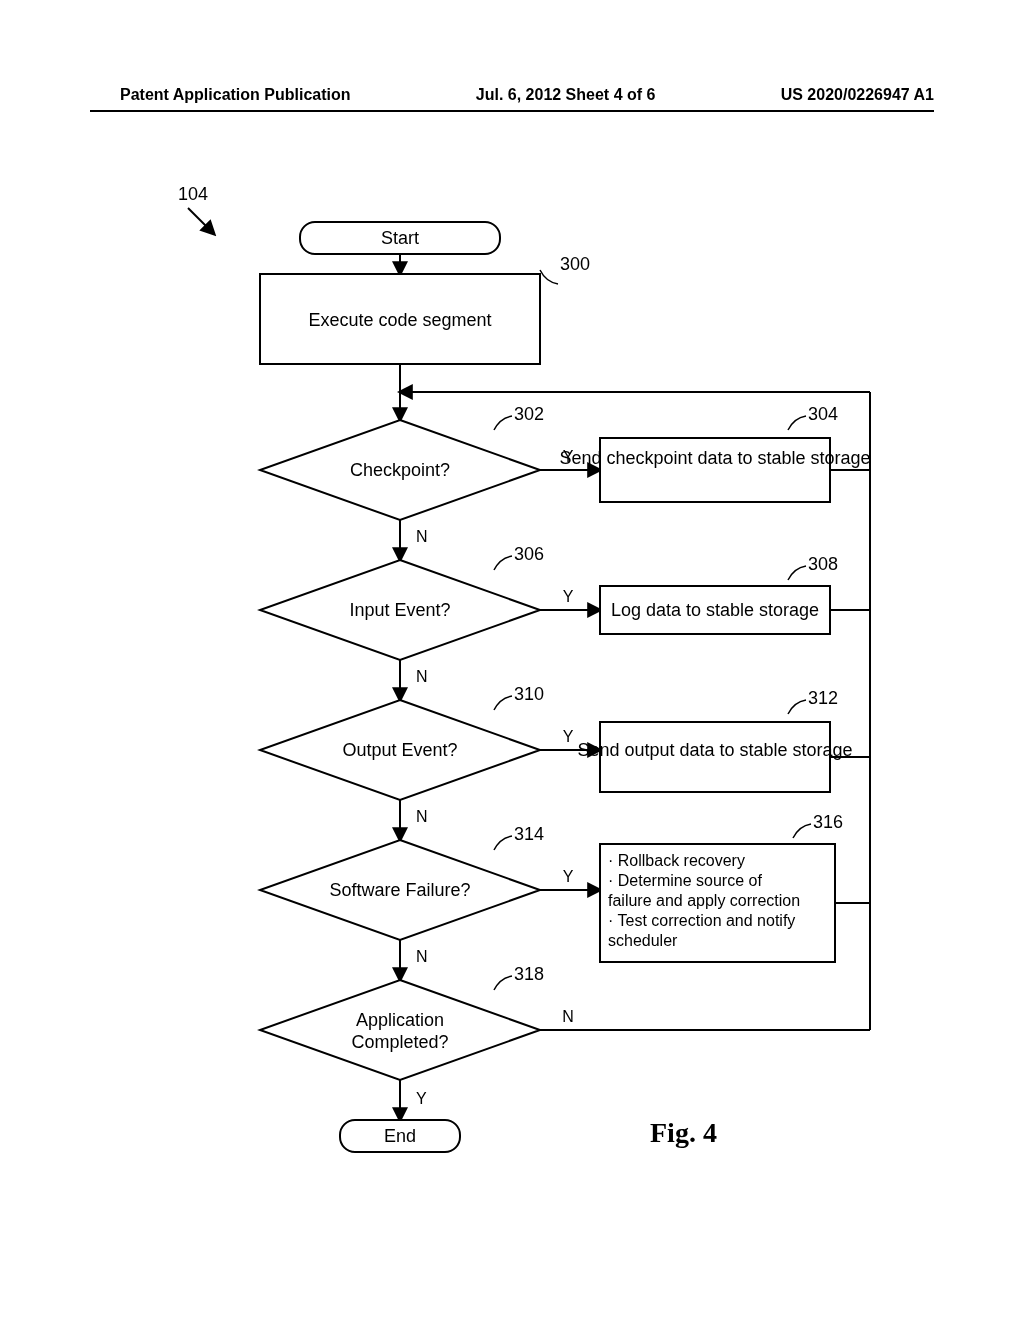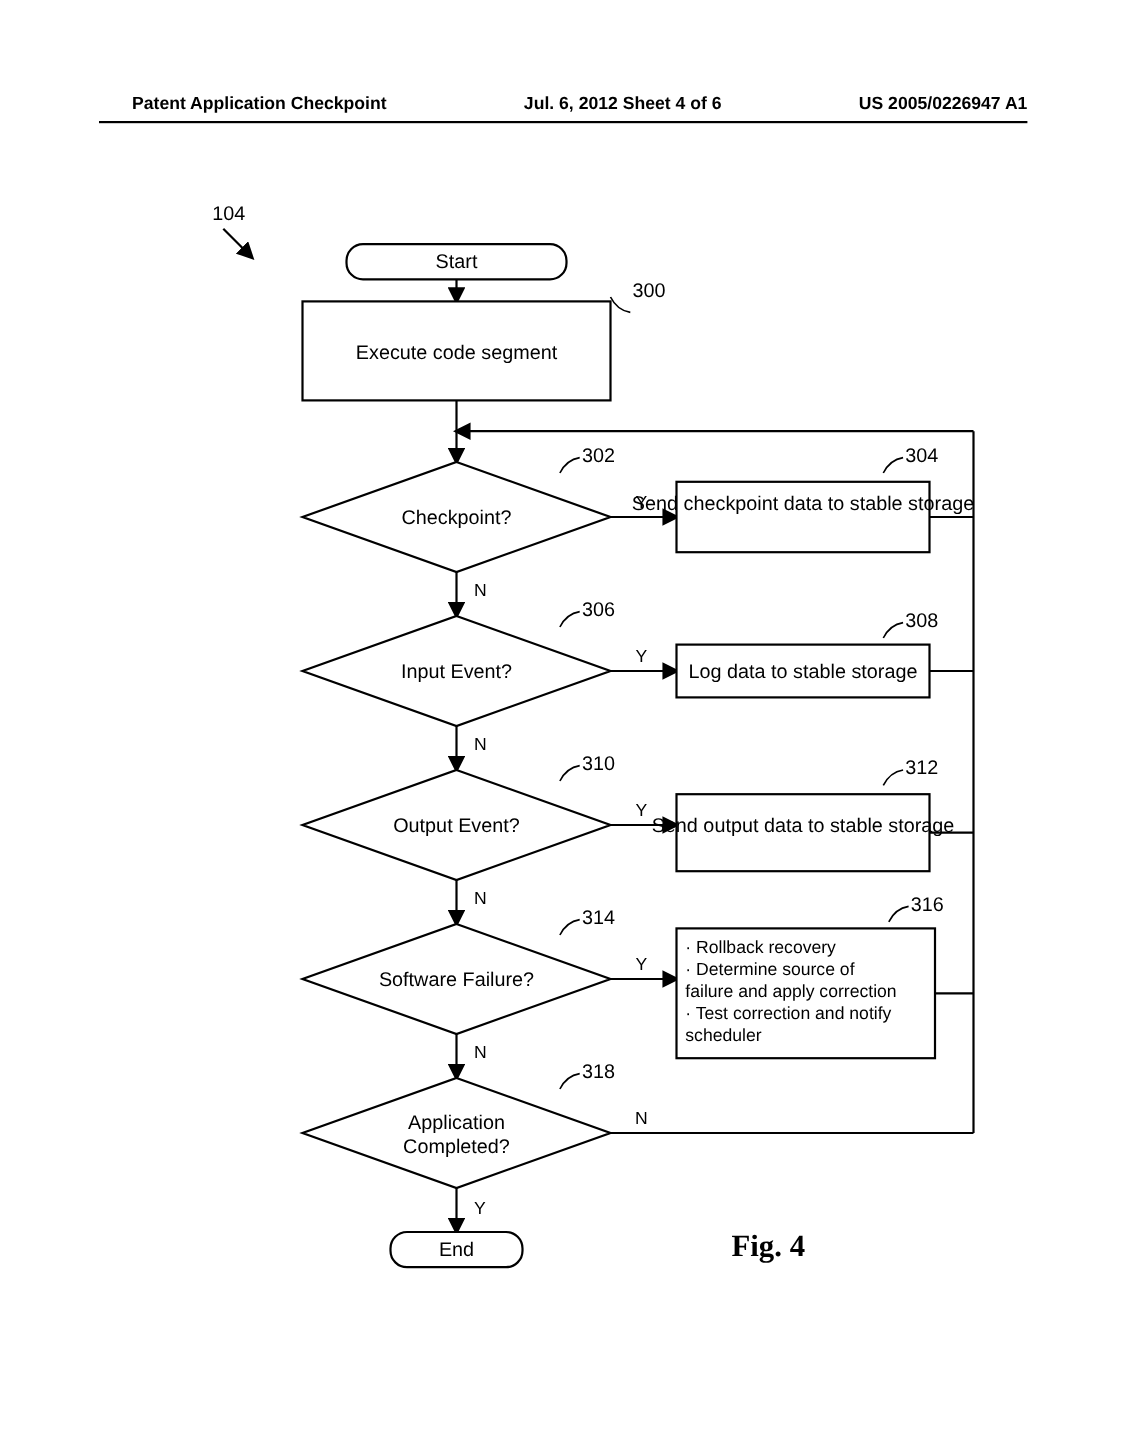--- a/index.html
+++ b/index.html
@@ -25,37 +25,37 @@
     position: absolute;
     top: 110px;
     left: 90px;
     right: 90px;
     height: 2px;
     background: #000;
   }
   .canvas {
     position: absolute;
     top: 130px;
-    left: 105px;
+    left: 90px;
     width: 840px;
     height: 1100px;
   }
   svg { display:block; }
   .lbl { font-size: 18px; font-family: Arial, Helvetica, sans-serif; }
   .lbl-sm { font-size: 16px; font-family: Arial, Helvetica, sans-serif; }
   .figcap { font-size: 28px; font-weight: bold; font-family: "Times New Roman", serif; }
   .refnum { font-size: 18px; font-family: Arial, Helvetica, sans-serif; }
 </style>
 </head>
 <body>
 
 <div class="header">
-  <span>Patent Application Checkpoint</span>
+  <span>Patent Application Publication</span>
   <span>Jul. 6, 2012   Sheet 4 of 6</span>
-  <span>US 2005/0226947 A1</span>
+  <span>US 2020/0226947 A1</span>
 </div>
 <div class="header-rule"></div>
 
 <div class="canvas">
 <svg width="840" height="1100" viewBox="0 0 840 1100">
   <defs>
     <marker id="arrow" viewBox="0 0 10 10" refX="8" refY="5" markerWidth="8" markerHeight="8" orient="auto-start-reverse">
       <path d="M 0 0 L 10 5 L 0 10 z" fill="#000"></path>
     </marker>
   </defs>

